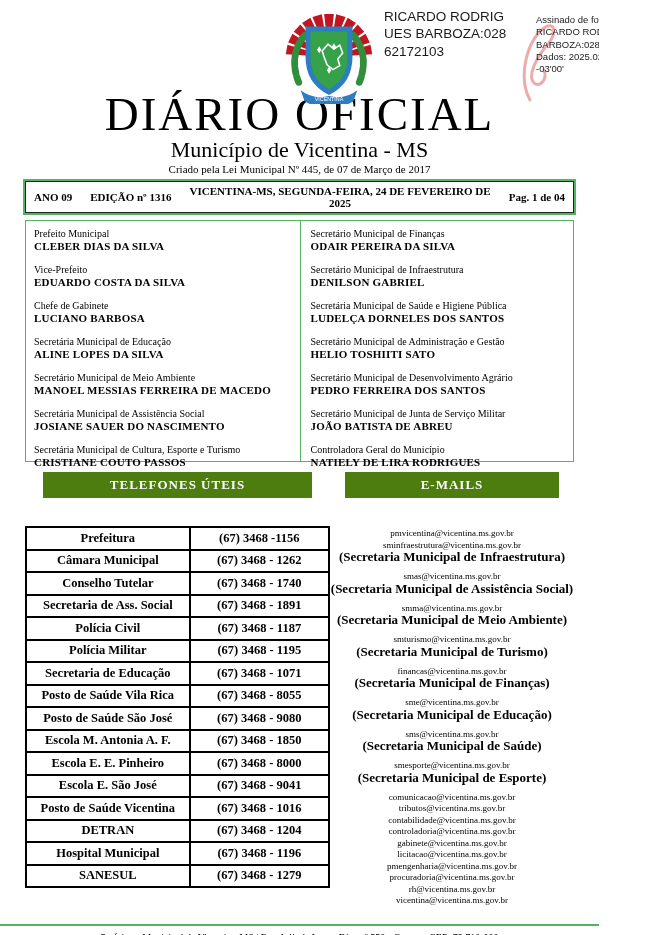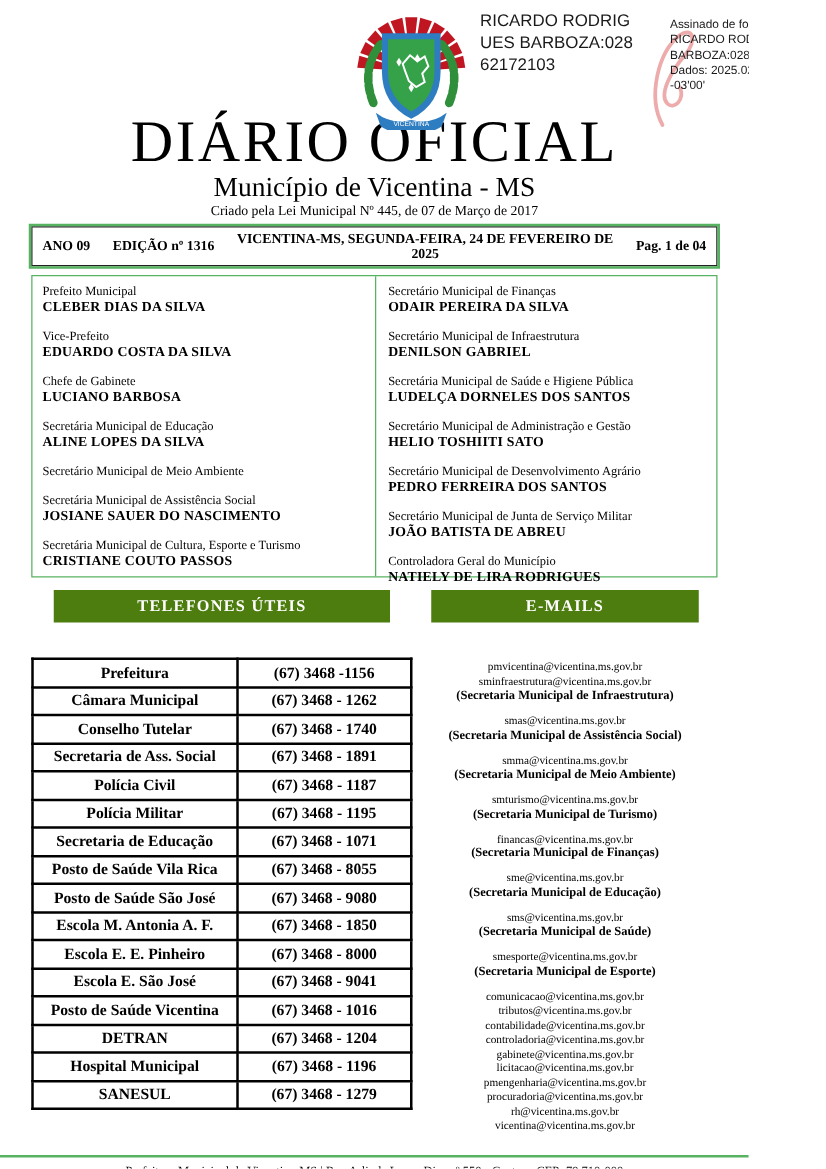--- a/index.html
+++ b/index.html
@@ -63,21 +63,21 @@
 
   table.phones { border-collapse:collapse; width:100%; }
   table.phones td {
     border:2px solid #000; font-weight:bold; font-size:12.5px;
     text-align:center; height:20.5px; padding:0 2px;
   }
   table.phones td.place { width:54%; }
 
   .email-group { margin-bottom:8px; }
   .email { font-size:9px; line-height:11.5px; }
-  .email-label { font-size:10px; line-height:12px; font-weight:bold; }
+  .email-label { font-size:13px; line-height:12px; font-weight:bold; }
 
   
   .footer-rule { border:none; border-top:2px solid #57b262; margin:9px 0 0 0; }
   .footer-text { text-align:center; font-size:10px; line-height:15px; padding-top:4px; }
 </style>
 </head>
 <body>
 
 <div class="page">
 
@@ -157,20 +157,21 @@
           <div class="off-name">LUCIANO BARBOSA</div>
         </div>
 
         <div class="official">
           <div class="off-role">Secretária Municipal de Educação</div>
           <div class="off-name">ALINE LOPES DA SILVA</div>
         </div>
 
         <div class="official">
           <div class="off-role">Secretário Municipal de Meio Ambiente</div>
+          <div class="off-name">MANOEL MESSIAS FERREIRA DE MACEDO</div>
         </div>
 
         <div class="official">
           <div class="off-role">Secretária Municipal de Assistência Social</div>
           <div class="off-name">JOSIANE SAUER DO NASCIMENTO</div>
         </div>
 
         <div class="official">
           <div class="off-role">Secretária Municipal de Cultura, Esporte e Turismo</div>
           <div class="off-name">CRISTIANE COUTO PASSOS</div>

